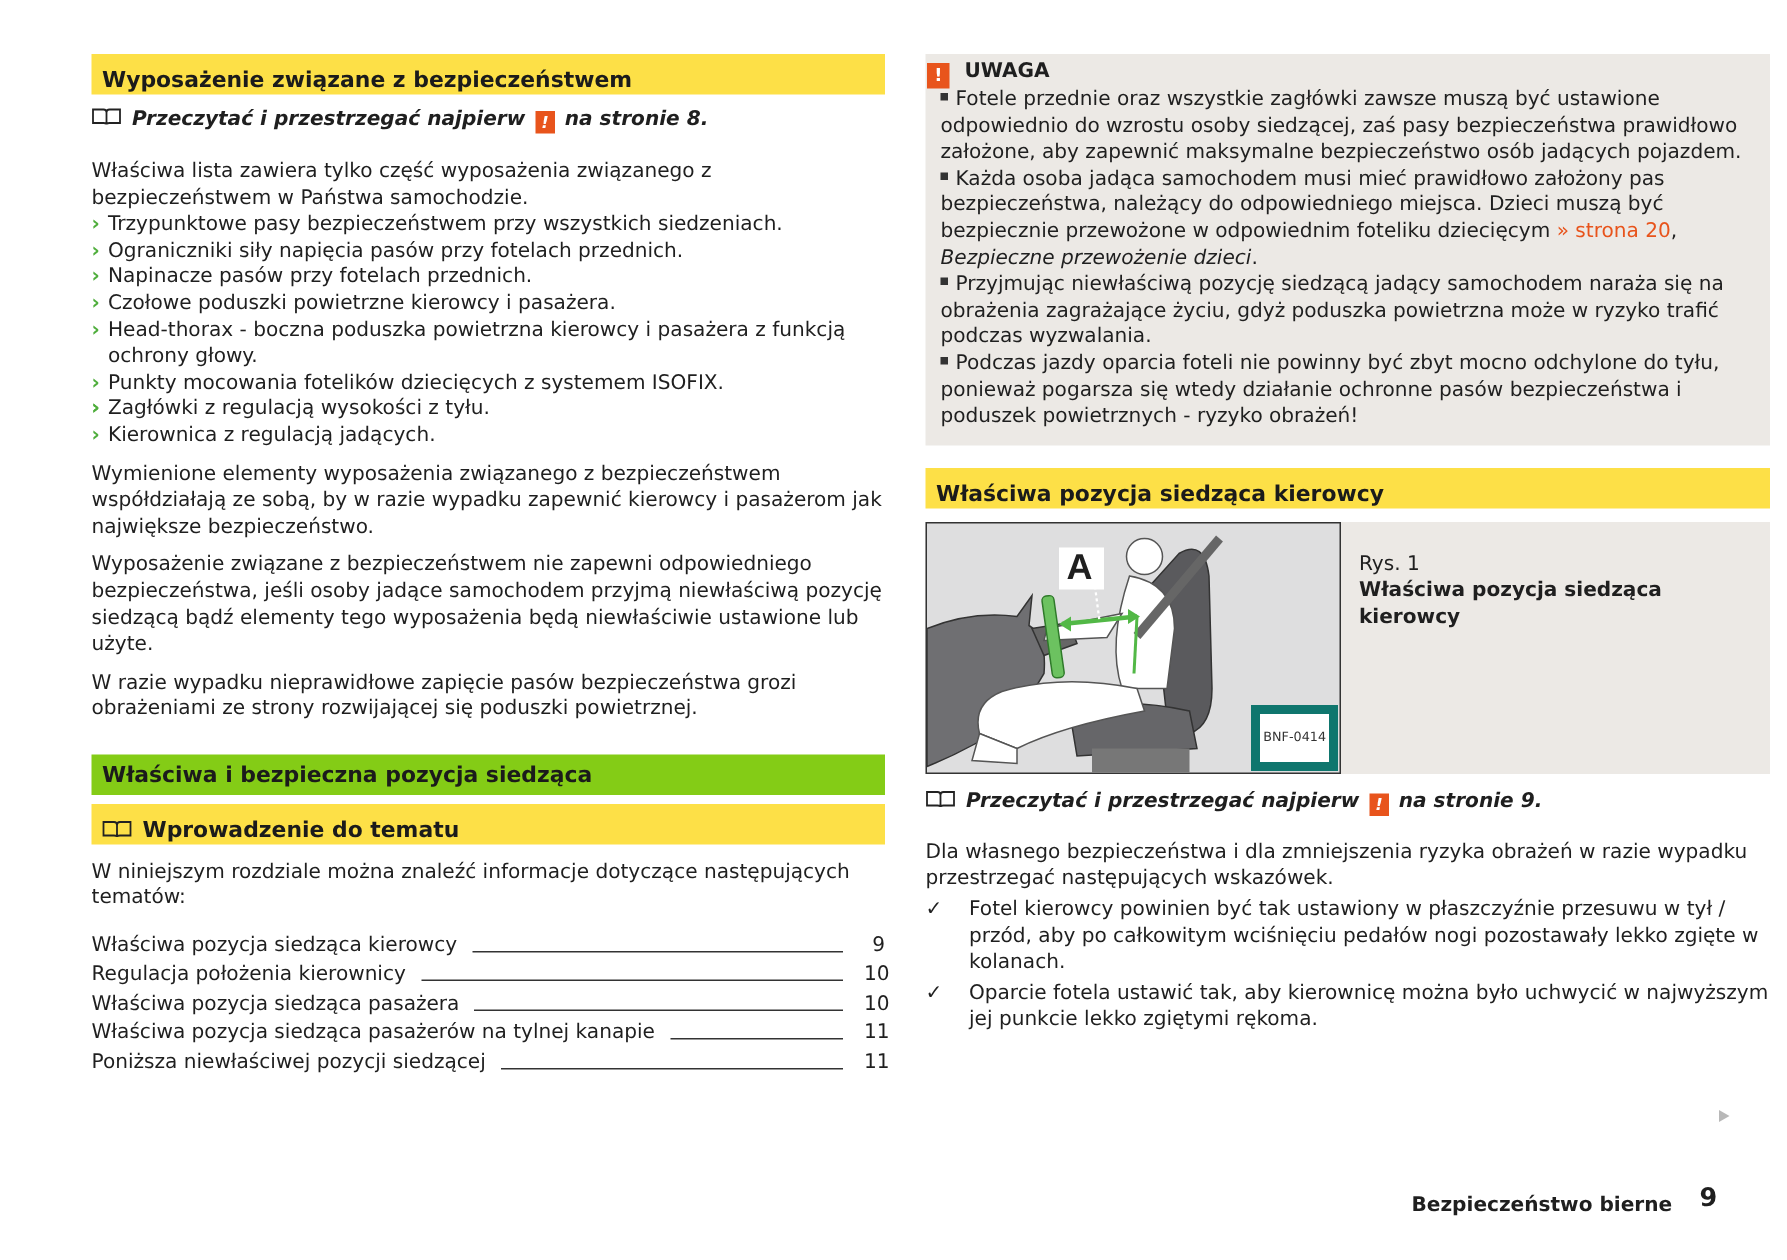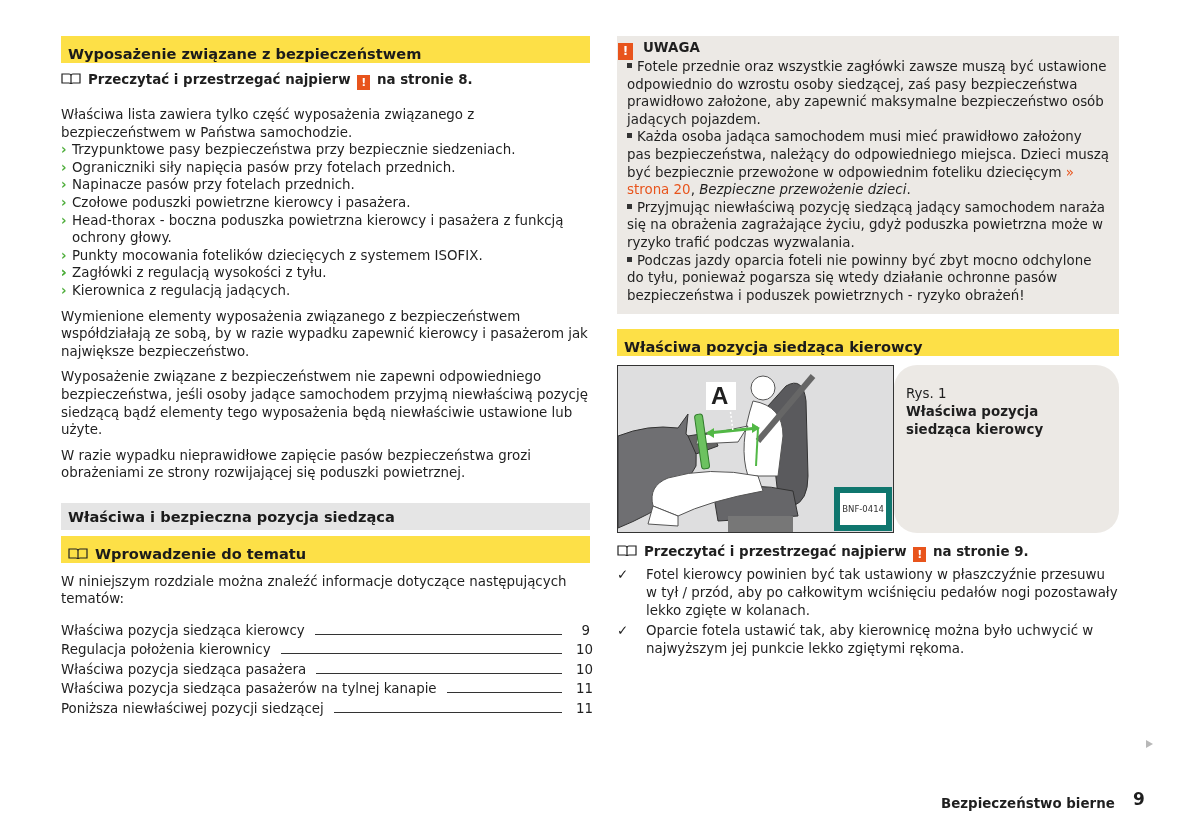--- a/index.html
+++ b/index.html
@@ -1,45 +1,45 @@
 <!DOCTYPE html>
 <html><head>
 <meta charset="utf-8">
 <style>
   * { box-sizing: border-box; margin: 0; padding: 0; }
   html, body { width: 1191px; height: 840px; background: #ffffff; overflow: hidden; }
   body { position: relative; font-family: "DejaVu Sans", sans-serif; color: #1f1f1f; font-size: 13.4px; line-height: 17.6px; }
   .col { position: absolute; top: 36px; }
   .col-left { left: 61px; width: 529px; }
-  .col-right { left: 617px; width: 502px; }
+  .col-right { left: 617px; width: 563px; }
 
   .h-grey { background: #fde047; font-weight: bold; font-size: 14.6px; padding: 8px 7px; height: 27px; line-height: 19px; color: #1b1b1b; }
-  .h-green { background: #e5e5e5; font-weight: bold; font-size: 14.6px; padding: 4px 7px; height: 27px; line-height: 19px; color: #1b1b1b; }
+  .h-green { background: #84cc16; font-weight: bold; font-size: 14.6px; padding: 4px 7px; height: 27px; line-height: 19px; color: #1b1b1b; }
   .book { display: inline-block; width: 20px; height: 12px; vertical-align: -1px; margin-right: 7px; }
   .excl { display: inline-block; width: 13px; height: 15px; background: #e8541c; color: #fff; font-weight: bold; font-size: 11px; line-height: 15px; text-align: center; vertical-align: -2px; margin: 0 2px; }
-  .readfirst { font-weight: bold; font-size: 13.4px; margin-top: 8px; height: 20px; }
+  .readfirst { font-weight: bold; font-size: 13.4px; margin-top: 8px; height: 20px; font-style: italic; }
   p.body { margin-top: 14px; }
   ul.arrows { list-style: none; }
   ul.arrows li { position: relative; padding-left: 11px; }
   ul.arrows li .arr { position: absolute; left: 0; top: 0; color: #4fae3c; font-weight: bold; }
   .toc { margin-top: 12px; }
   .toc-row { display: flex; align-items: flex-end; height: 19.5px; }
   .toc-row .lbl { white-space: nowrap; }
   .toc-row .line { flex: 1; border-bottom: 1px solid #333; margin: 0 14px 5px 10px; }
   .toc-row .pg { width: 14px; text-align: right; }
 
   .warn { background: #ece9e5; padding: 3px 10px 10px 10px; }
   .warn-title { font-weight: bold; font-size: 13.4px; height: 19px; margin-left: -10px; }
   .warn-title .excl { width: 15px; height: 17px; line-height: 17px; font-size: 12px; margin: 0 10px 0 1px; vertical-align: -3px; }
   .warn p { margin: 0; }
   .sq { display: inline-block; width: 5px; height: 5px; background: #333; vertical-align: 3px; margin-right: 5px; }
   .link { color: #e8541c; }
   .fig { display: flex; margin-top: 9px; height: 168px; }
   .fig-img { width: 277px; height: 168px; border: 1px solid #333; background: #dededf; position: relative; overflow: hidden; }
-  .fig-cap { flex: 1; background: #ece9e5; padding: 20px 12px; border-radius: 23px; }
+  .fig-cap { flex: 1; background: #ece9e5; padding: 20px 12px; }
   .fig-code { position: absolute; right: 1px; bottom: 1px; background: #fff; border: 6px solid #0f766e; font-size: 8.5px; line-height: 10px; padding: 11px 2px; color: #333; }
   ul.checks { list-style: none; }
   ul.checks li { position: relative; padding-left: 29px; margin-top: 3px; }
   ul.checks li .chk { position: absolute; left: 0; top: 0; }
   .cont-arrow { position: absolute; left: 1146px; top: 740px; width: 0; height: 0; border-left: 7px solid #b8b8b8; border-top: 4px solid transparent; border-bottom: 4px solid transparent; }
   .footer-title { position: absolute; left: 941px; top: 795px; font-weight: bold; font-size: 13.4px; }
   .footer-page { position: absolute; left: 1133px; top: 791px; font-weight: bold; font-size: 17px; }
 </style>
 </head>
 <body>
@@ -48,21 +48,21 @@
   <div class="h-grey">Wyposażenie związane z bezpieczeństwem</div>
   <div class="readfirst">
     <svg class="book" viewBox="0 0 20 12">
         <path d="M1 1 H8 Q10 1 10 3 V11 Q10 10 8 10 H1 Z M19 1 H12 Q10 1 10 3 V11 Q10 10 12 10 H19 Z" fill="none" stroke="#222" stroke-width="1.2"></path>
       </svg><span>Przeczytać i przestrzegać najpierw</span>
     <span class="excl">!</span>
     <a>na stronie  8.</a>
   </div>
   <p class="body" style="margin-top:15px">Właściwa lista zawiera tylko część wyposażenia związanego z bezpieczeństwem w Państwa samochodzie.</p>
   <ul class="arrows">
-    <li><span class="arr">›</span><span>Trzypunktowe pasy bezpieczeństwa przy bezpiecznie siedzeniach.</span></li>
+    <li><span class="arr">›</span><span>Trzypunktowe pasy bezpieczeństwem przy wszystkich siedzeniach.</span></li>
     <li><span class="arr">›</span><span>Ograniczniki siły napięcia pasów przy fotelach przednich.</span></li>
     <li><span class="arr">›</span><span>Napinacze pasów przy fotelach przednich.</span></li>
     <li><span class="arr">›</span><span>Czołowe poduszki powietrzne kierowcy i pasażera.</span></li>
     <li><span class="arr">›</span><span>Head-thorax - boczna poduszka powietrzna kierowcy i pasażera z funkcją ochrony głowy.</span></li>
     <li><span class="arr">›</span><span>Punkty mocowania fotelików dziecięcych z systemem ISOFIX.</span></li>
     <li><span class="arr">›</span></li>
     <li><span class="arr">›</span><span>Zagłówki z regulacją wysokości z tyłu.</span></li>
     <li><span class="arr">›</span><span>Kierownica z regulacją jadących.</span></li>
   </ul>
   <p class="body" style="margin-top:8px">Wymienione elementy wyposażenia związanego z bezpieczeństwem współdziałają ze sobą, by w razie wypadku zapewnić kierowcy i pasażerom jak największe bezpieczeństwo.</p>
@@ -155,20 +155,21 @@
     </div>
   </div>
 
   <div class="readfirst" style="margin-top:10px">
     <svg class="book" viewBox="0 0 20 12">
         <path d="M1 1 H8 Q10 1 10 3 V11 Q10 10 8 10 H1 Z M19 1 H12 Q10 1 10 3 V11 Q10 10 12 10 H19 Z" fill="none" stroke="#222" stroke-width="1.2"></path>
       </svg><span>Przeczytać i przestrzegać najpierw</span>
     <span class="excl">!</span>
     <a>na stronie  9.</a>
   </div>
+  <p class="body" style="margin-top:14px">Dla własnego bezpieczeństwa i dla zmniejszenia ryzyka obrażeń w razie wypadku przestrzegać następujących wskazówek.</p>
   <ul class="checks">
     <li><span class="chk">✓</span><span>Fotel kierowcy powinien być tak ustawiony w płaszczyźnie przesuwu w tył / przód, aby po całkowitym wciśnięciu pedałów nogi pozostawały lekko zgięte w kolanach.</span></li>
     <li><span class="chk">✓</span><span>Oparcie fotela ustawić tak, aby kierownicę można było uchwycić w najwyższym jej punkcie lekko zgiętymi rękoma.</span></li>
   </ul>
 </div>
 
 <div class="cont-arrow"></div>
 <div class="footer-title">Bezpieczeństwo bierne</div>
 <div class="footer-page">9</div>
 

